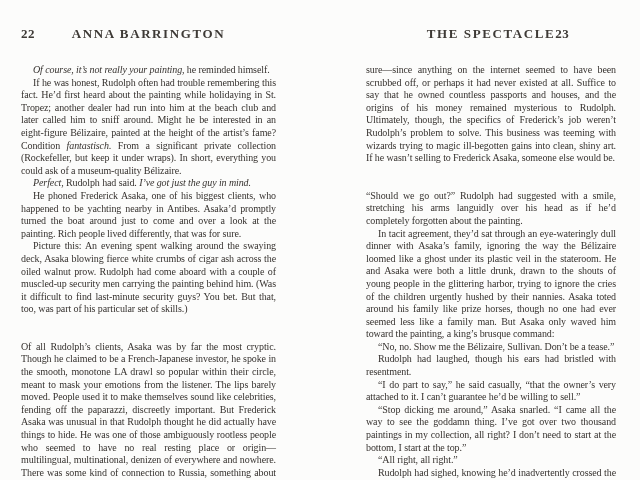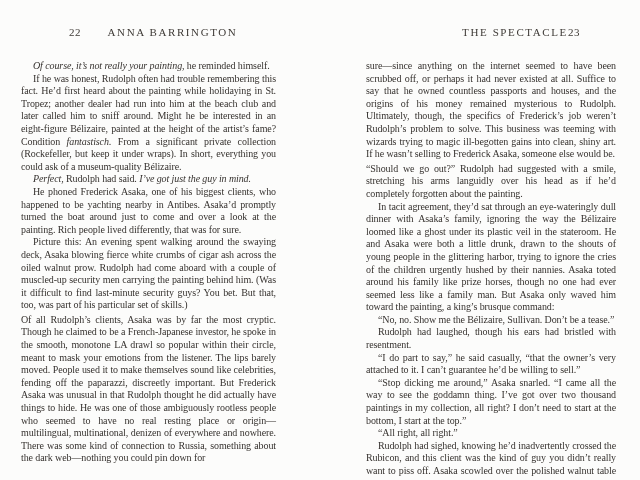--- a/index.html
+++ b/index.html
@@ -23,43 +23,42 @@
     overflow: hidden;
   }
   .page-left  { padding: 26px 44px 0 21px; }
   .page-right { padding: 26px 24px 0 46px; }
 
   .running-head {
     display: grid;
     grid-template-columns: 1fr auto 1fr;
     align-items: baseline;
     font-family: "Liberation Serif", "DejaVu Serif", serif;
-    font-size: 11px;
-    font-weight: normal;
+    font-size: 13px;
+    font-weight: bold;
     letter-spacing: 1.6px;
     color: #3e3a36;
     text-transform: uppercase;
-    margin-left: 48px;
   }
   .running-head .num-left  { text-align: left;  letter-spacing: 0.5px; }
   .running-head .num-right { text-align: left; letter-spacing: 0.5px; }
   .running-head .title { text-align: center; }
 
   .page-body {
     margin-top: 22px;
     font-family: "Liberation Serif", "DejaVu Serif", serif;
     font-size: 10px;
     line-height: 12.6px;
     letter-spacing: -0.1px;
     text-align: justify;
     color: #36322f;
   }
   .page-body p { margin: 0; }
   .page-body p.indent { text-indent: 12px; }
-  .page-body p.gap { margin-top: 2px; }
+  .page-body p.gap { margin-top: 25px; }
   .it { font-style: italic; }
 </style>
 </head>
 <body>
 
 <div class="spread">
 
   <section class="page page-left">
     <header class="running-head">
       <span class="num-left">22</span>

